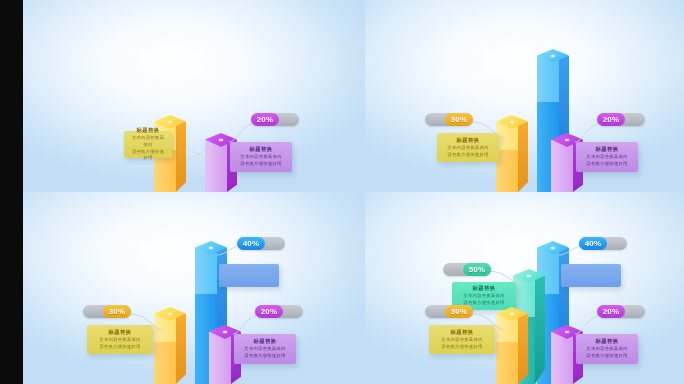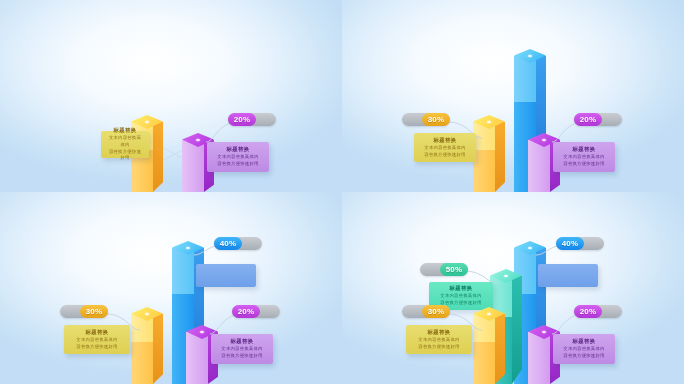--- a/index.html
+++ b/index.html
@@ -1,20 +1,21 @@
 <!DOCTYPE html>
 <html><head>
 <meta charset="utf-8">
 <style>
   html,body{margin:0;padding:0;}
   body{width:684px;height:384px;overflow:hidden;font-family:"Liberation Sans","DejaVu Sans",sans-serif;background:#0b0b0b;}
   .sheet{position:relative;width:684px;height:384px;display:grid;grid-template-columns:342px 342px;grid-template-rows:192px 192px;}
   .frame{position:relative;width:342px;height:208px;overflow:hidden;
     background:
       radial-gradient(ellipse 62% 58% at 44% 30%, #ffffff 0%, #f6fbff 34%, #e2f0fc 62%, #cfe6f8 82%, #c2ddf5 100%);
+    margin-left: 23px;
   }
   .stage{position:absolute;left:0;top:0;width:342px;height:192px;}
 
   
   .bar{position:absolute;}
   .bar .front{position:absolute;left:0;top:0;width:100%;height:100%;}
   .bar .side{position:absolute;top:0;height:100%;}
   .bar .top{position:absolute;}
 
   

